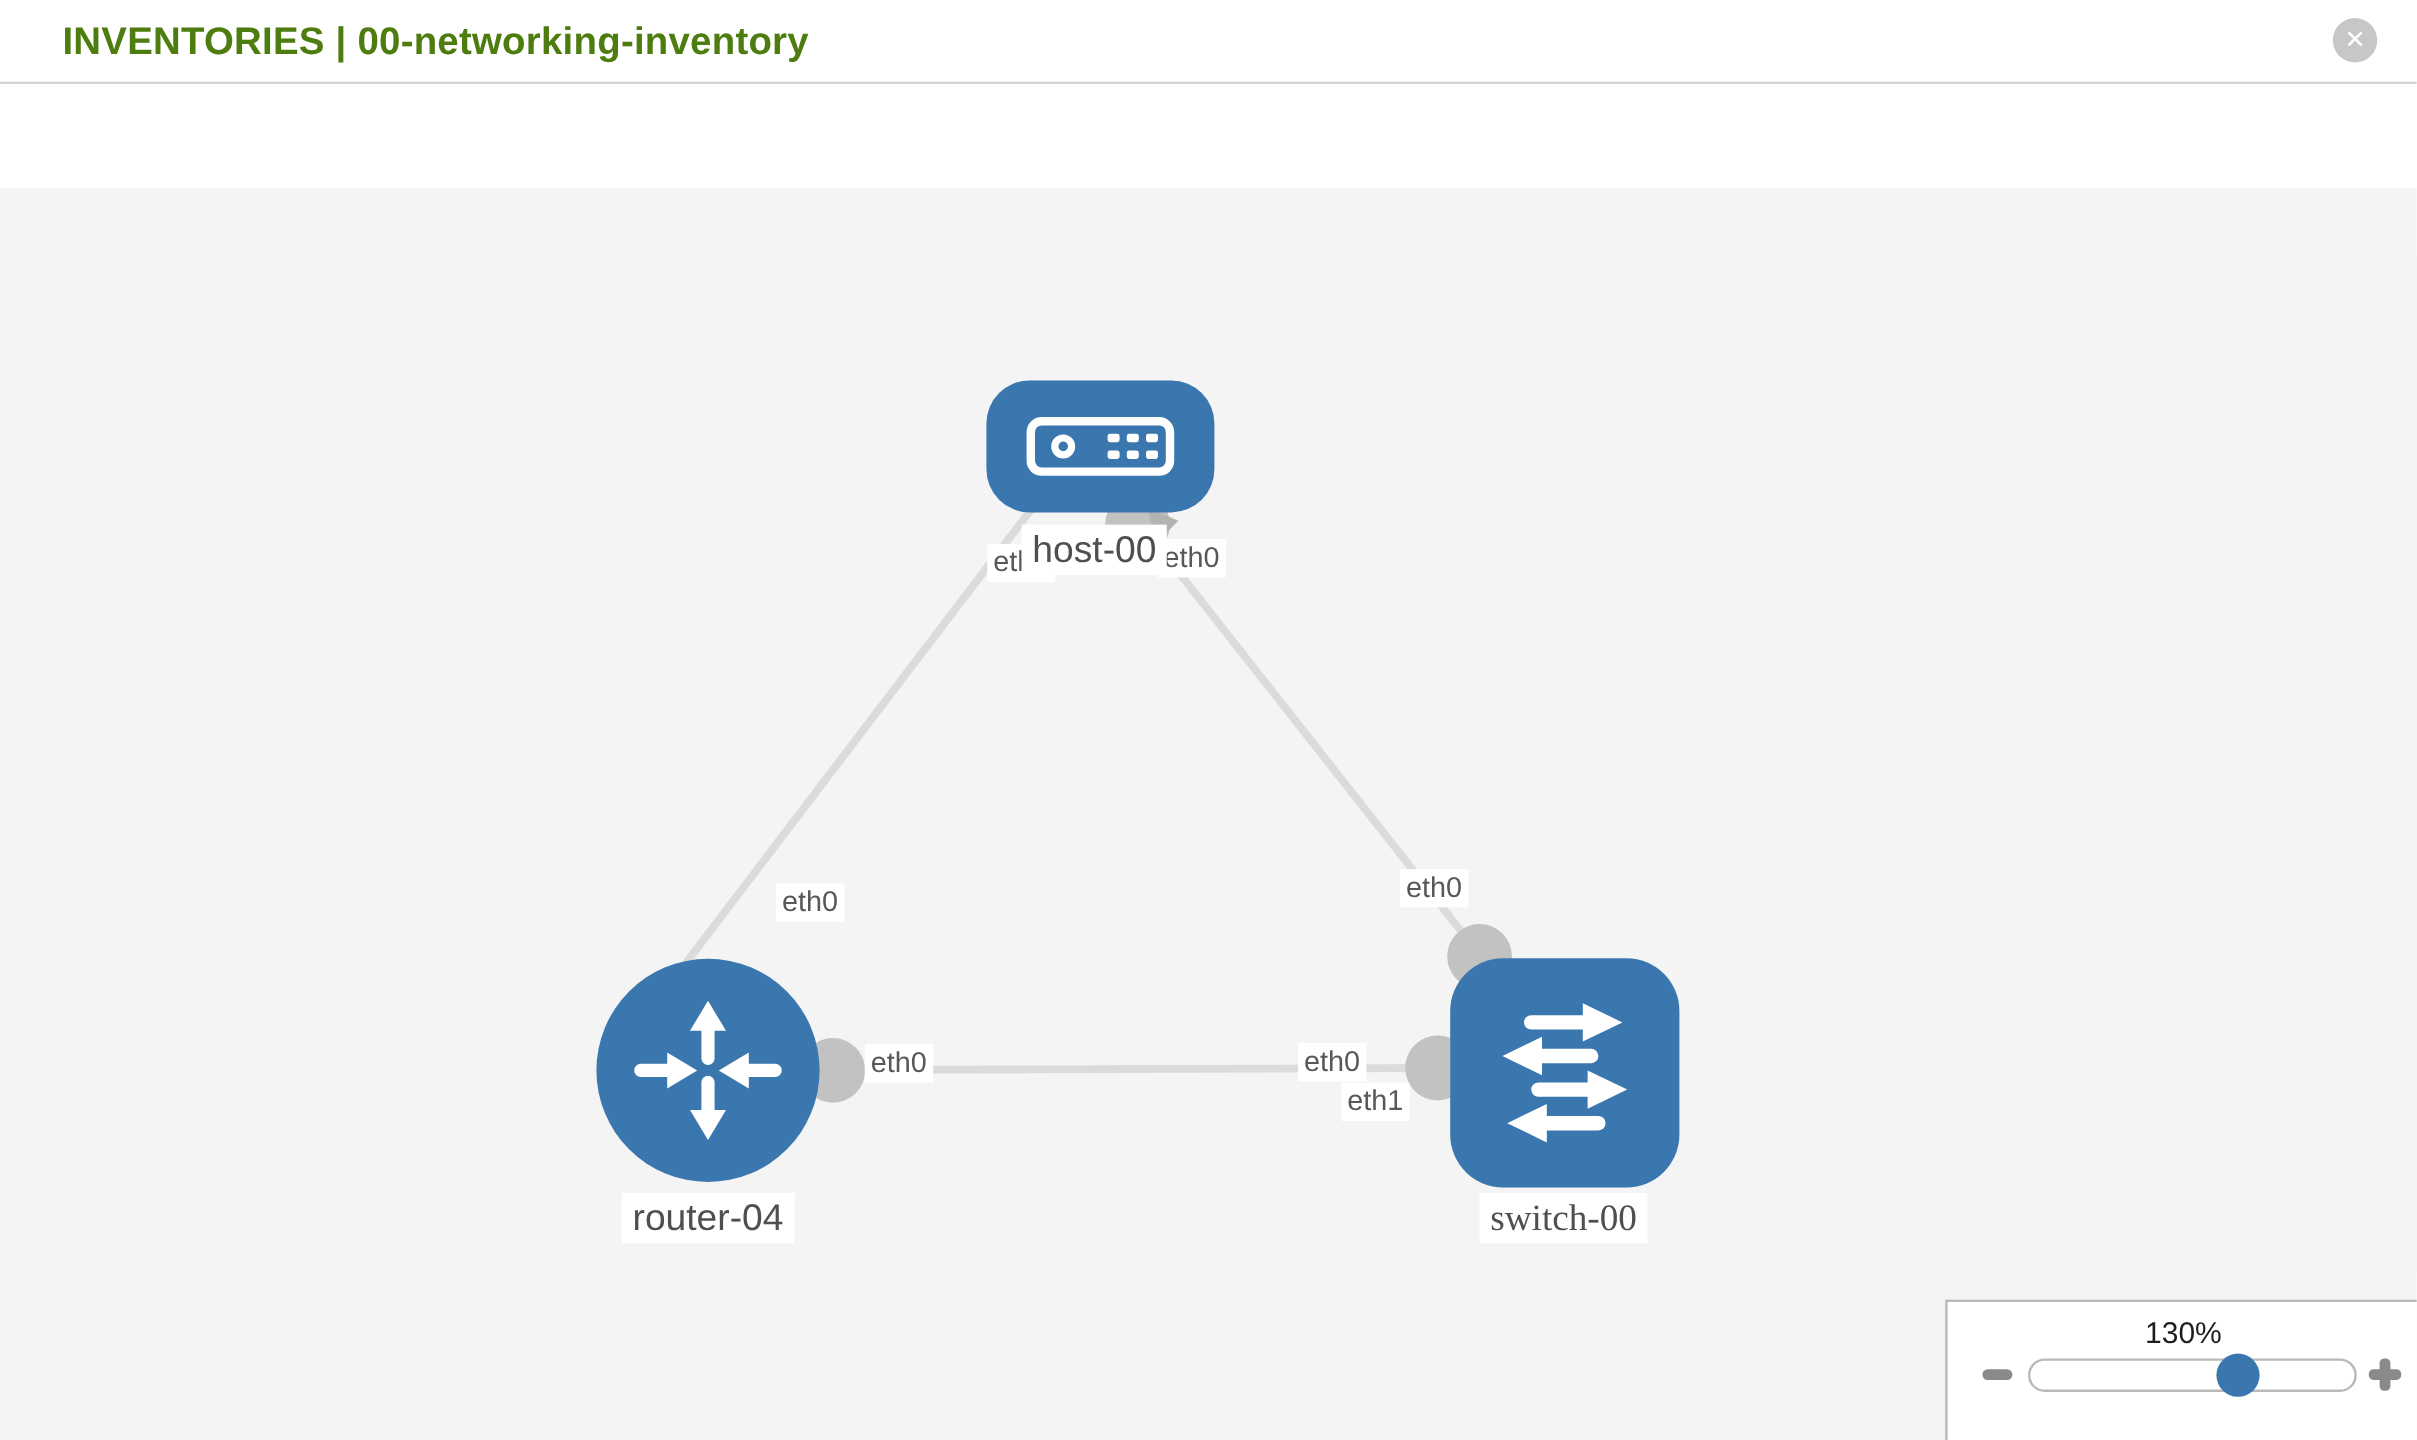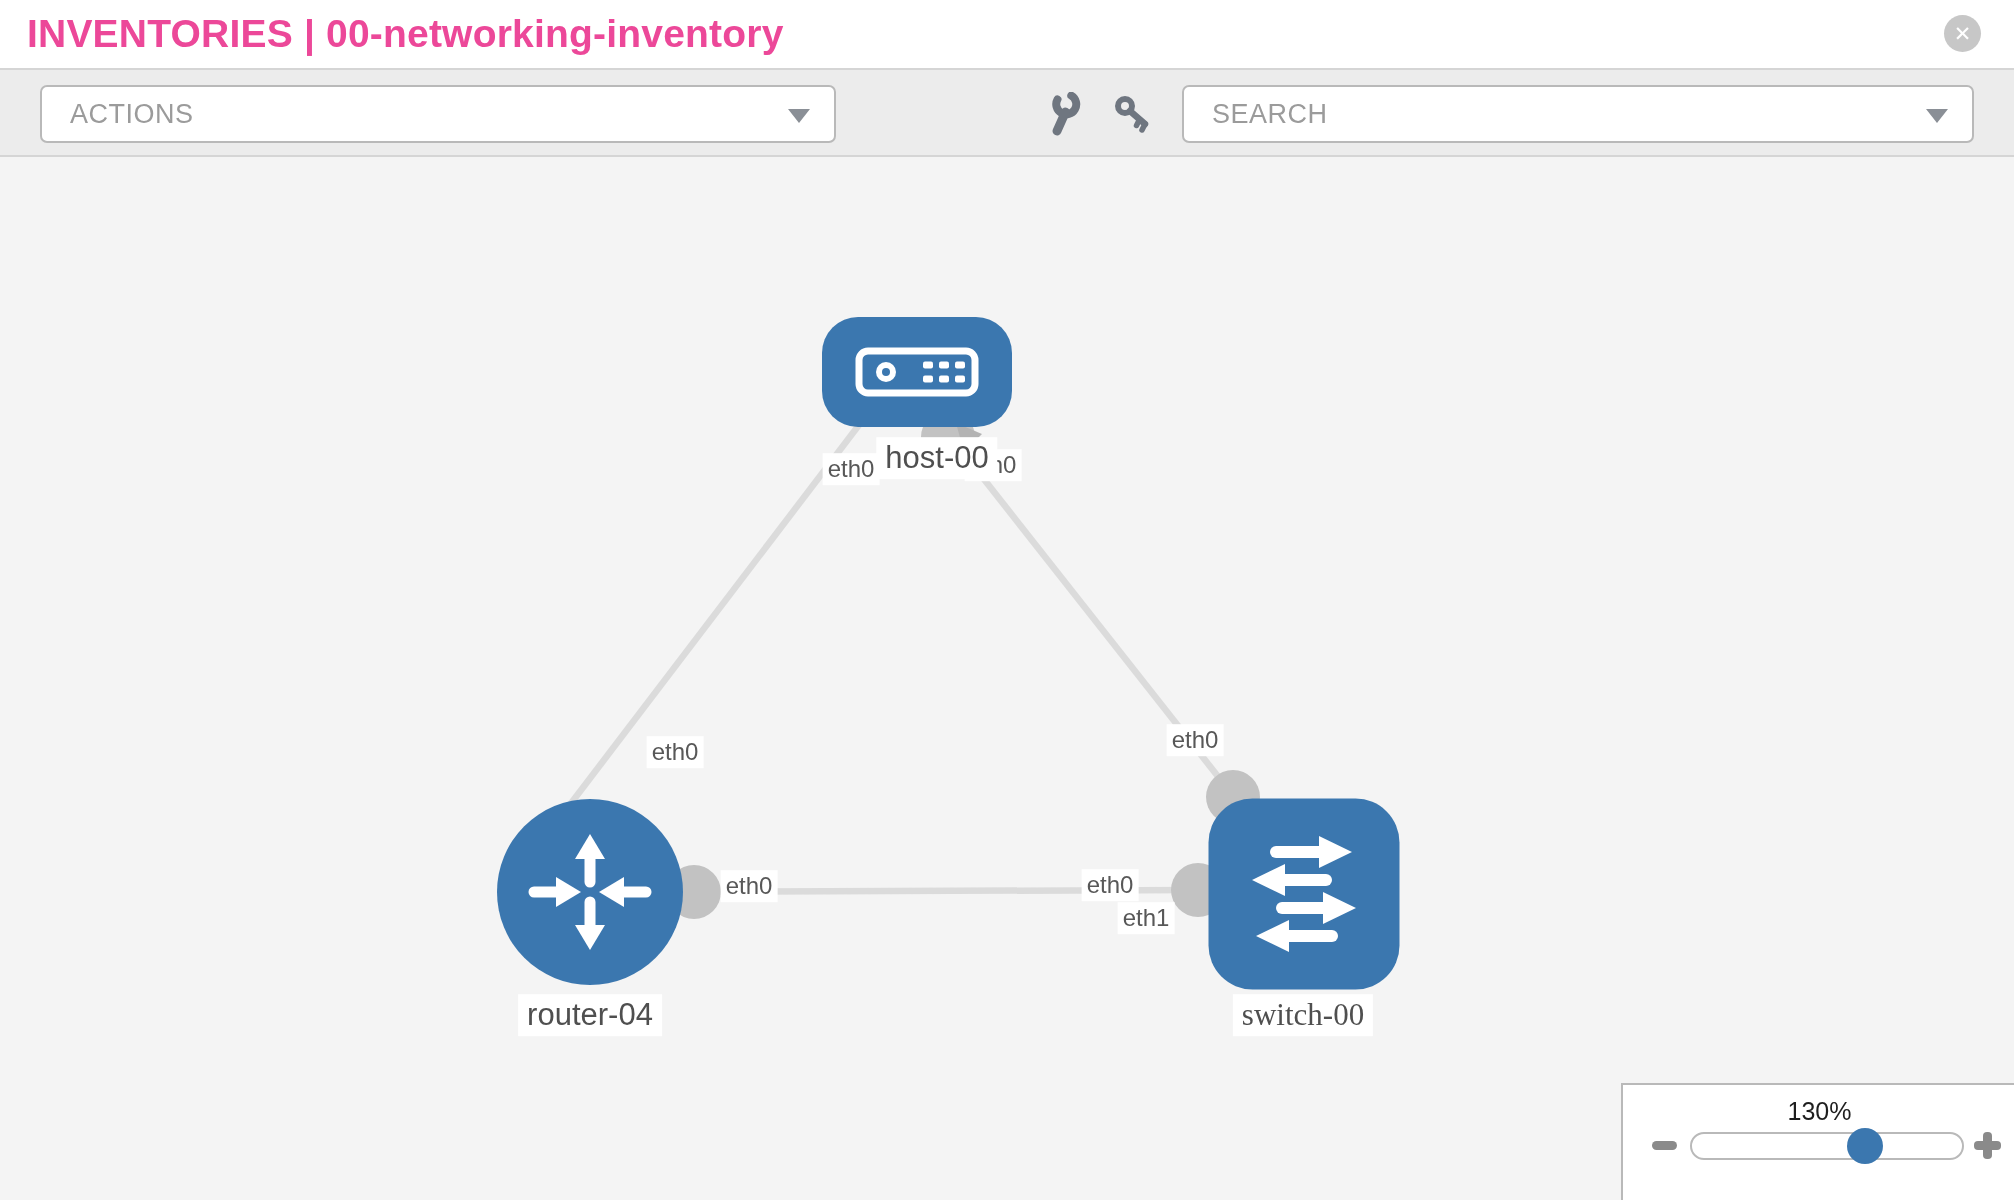--- a/index.html
+++ b/index.html
@@ -3,22 +3,22 @@
 <meta charset="utf-8">
 <style>
   * { margin:0; padding:0; box-sizing:border-box; }
   html,body { width:2014px; height:1200px; overflow:hidden; background:#fff;
     font-family:"Liberation Sans","DejaVu Sans",sans-serif; }
   .app { position:relative; width:2014px; height:1200px; }
 
   
   .header { position:absolute; left:0; top:0; width:2014px; height:70px;
     background:#fff; border-bottom:2px solid #d5d5d5; }
-  .page-title { position:absolute; left:27px; top:0; line-height:68px;
-    font-size:39px; font-weight:bold; color:#ec4899; letter-spacing:0.2px; }
+  .page-title { position:absolute; left:52px; top:0; line-height:68px;
+    font-size:32px; font-weight:bold; color:#4d7c0f; letter-spacing:0.2px; }
   .close-btn { position:absolute; left:1944px; top:15px; width:37px; height:37px;
     border-radius:50%; background:#c7c7c7; cursor:pointer;
     display:flex; align-items:center; justify-content:center; }
   .close-btn span { color:#fff; font-size:21px; font-weight:bold; line-height:1; }
 
   
   .toolbar { position:absolute; left:0; top:70px; width:2014px; height:87px;
     background:#ececec; border-bottom:2px solid #d5d5d5; }
   .select-box { position:absolute; top:15px; height:58px; background:#fff;
     border:2px solid #b9b9b9; border-radius:7px; cursor:pointer; }
@@ -65,47 +65,20 @@
 
 <div class="app">
 
   <div class="header">
     <div class="page-title">INVENTORIES | 00-networking-inventory</div>
     <div class="close-btn">
       <span>✕</span>
     </div>
   </div>
 
-  <div class="toolbar">
-    <div class="select-box actions-box">
-      <span class="sel-label">ACTIONS</span>
-      <span class="caret"></span>
-    </div>
-
-    <svg class="tool-icon wrench" viewBox="-23 -23 46 46">
-      <g stroke="#6f7680" fill="none" stroke-linecap="round">
-        <path d="M 6.3,-19.4 A 10 10 0 1 1 -7.5,-15.6" stroke-width="8"></path>
-        <line x1="0.5" y1="-3" x2="-8" y2="16" stroke-width="9"></line>
-      </g>
-    </svg>
-
-    <svg class="tool-icon key" viewBox="-23 -23 46 46">
-      <g stroke="#6f7680" fill="none" stroke-linecap="round">
-        <circle cx="-8" cy="-9" r="7" stroke-width="6"></circle>
-        <line x1="-3" y1="-4" x2="12" y2="9" stroke-width="6.5"></line>
-        <line x1="6.5" y1="4.5" x2="3.5" y2="10.5" stroke-width="5.5"></line>
-        <line x1="12" y1="9" x2="9" y2="15" stroke-width="5.5"></line>
-      </g>
-    </svg>
-
-    <div class="select-box search-box">
-      <span class="sel-label">SEARCH</span>
-      <span class="caret"></span>
-    </div>
-  </div>
 
   <div class="canvas">
     <svg class="topo" width="2014" height="1043" viewBox="0 0 2014 1043">
 
       <g stroke="#dbdbdb" stroke-width="6.5">
         <line x1="862" y1="264" x2="556" y2="666"></line>
         <line x1="946" y1="274" x2="1231" y2="636"></line>
         <line x1="618" y1="735" x2="1198" y2="733"></line>
       </g>
 
@@ -165,21 +138,21 @@
     </svg>
 
     <div class="net-label" style="left:851px; top:312px;">eth0</div>
     <div class="net-label" style="left:993px; top:308px;">eth0</div>
     <div class="net-label" style="left:675px; top:595px;">eth0</div>
     <div class="net-label" style="left:1195px; top:583px;">eth0</div>
     <div class="net-label" style="left:749px; top:729px;">eth0</div>
     <div class="net-label" style="left:1110px; top:728px;">eth0</div>
     <div class="net-label" style="left:1146px; top:761px;">eth1</div>
 
-    <div class="net-label node-name" style="left:937px; top:301px;">host-00</div>
+    <div class="net-label node-name" style="left:912px; top:301px;">host-00</div>
     <div class="net-label node-name" style="left:590px; top:858px;">router-04</div>
     <div class="net-label node-name" style="left:1303px; top:858px;font-family:Liberation Serif, serif;">switch-00</div>
 
     <div class="zoom-panel">
       <div class="zoom-level">130%</div>
       <div class="zoom-minus"></div>
       <div class="zoom-track"></div>
       <div class="zoom-thumb"></div>
       <div class="zoom-plus">
         <span class="pv"></span>

